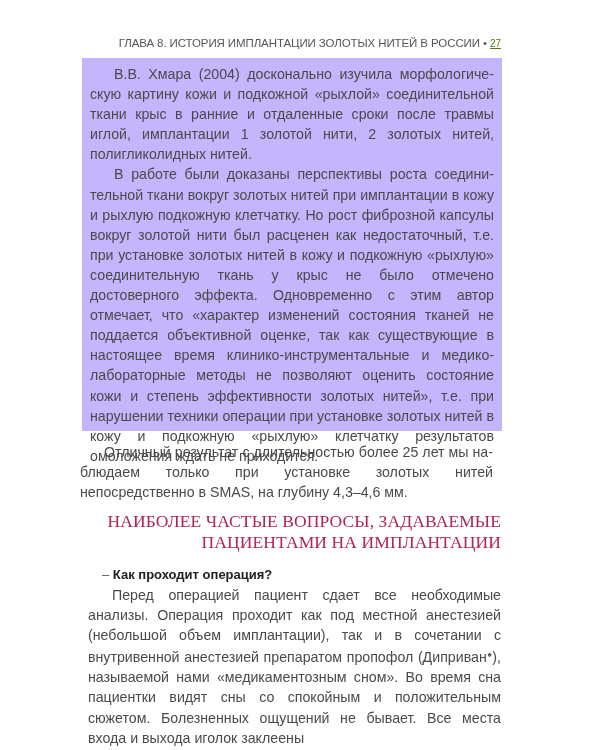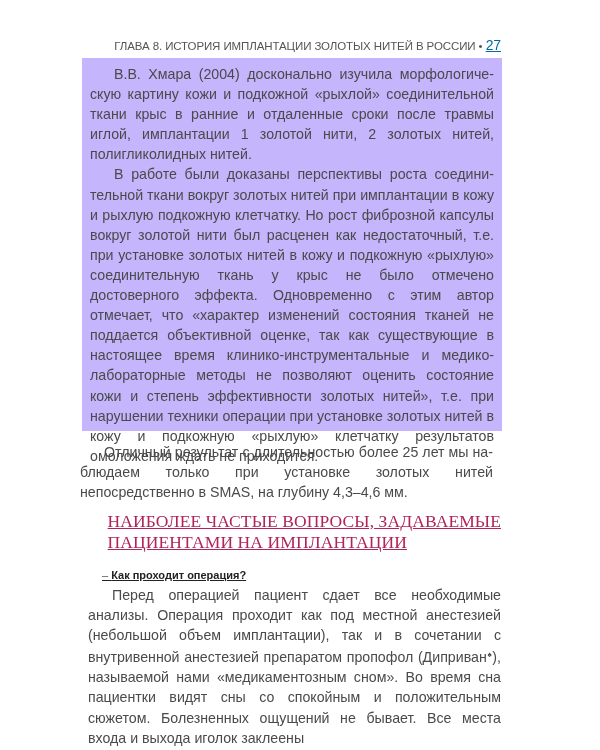--- a/index.html
+++ b/index.html
@@ -1,31 +1,31 @@
 <!DOCTYPE html>
 <html><head>
 <meta charset="utf-8">
 <style>
   html, body { margin: 0; padding: 0; background: #ffffff; }
   body { width: 600px; height: 750px; position: relative; overflow: hidden;
          font-family: "Liberation Sans", sans-serif; color: #4a4a4a; }
   .running-head { position: absolute; top: 37px; right: 99px; font-size: 11.5px;
          color: #555; letter-spacing: -0.1px; white-space: nowrap; }
-  .running-head .pnum { font-size: 14px; color: #0369a1; text-decoration: underline; }
+  .running-head .pnum { font-size: 10px; color: #4d7c0f; text-decoration: underline; }
   .box { position: absolute; left: 82px; top: 58px; width: 420px; height: 373px;
          background: #c4b5fd; }
   .box .inner { position: absolute; left: 8px; top: 6px; width: 404px; }
   p { margin: 0; font-size: 14.2px; line-height: 20.1px; text-align: justify; }
   p.indent { text-indent: 24px; }
   .after { position: absolute; left: 80px; top: 442px; width: 413px; }
-  .heading { position: absolute; right: 99px; top: 511px; 
+  .heading { position: absolute; right: 99px; top: 511px; text-align: right;
          font-family: "Liberation Serif", serif; font-size: 17.5px; line-height: 21px;
-         color: #b0245a; letter-spacing: 0.1px; text-decoration: underline; }
+         color: #b0245a; letter-spacing: 0.1px; }
   .faq { position: absolute; left: 88px; top: 565px; width: 413px; }
-  .q { font-weight: bold; color: #222; font-size: 11px; line-height: 20px; padding-left: 14px; text-decoration: underline; }
+  .q { font-weight: bold; color: #222; font-size: 13px; line-height: 20px; padding-left: 14px; }
   .q .dash { font-weight: normal; color: #555; }
   sup.mark { font-size: 8px; vertical-align: 5px; }
 </style>
 </head>
 <body>
 
 <div class="running-head">
   <span>ГЛАВА 8. ИСТОРИЯ ИМПЛАНТАЦИИ ЗОЛОТЫХ НИТЕЙ В РОССИИ</span><span> • </span><span class="pnum">27</span>
 </div>
 

